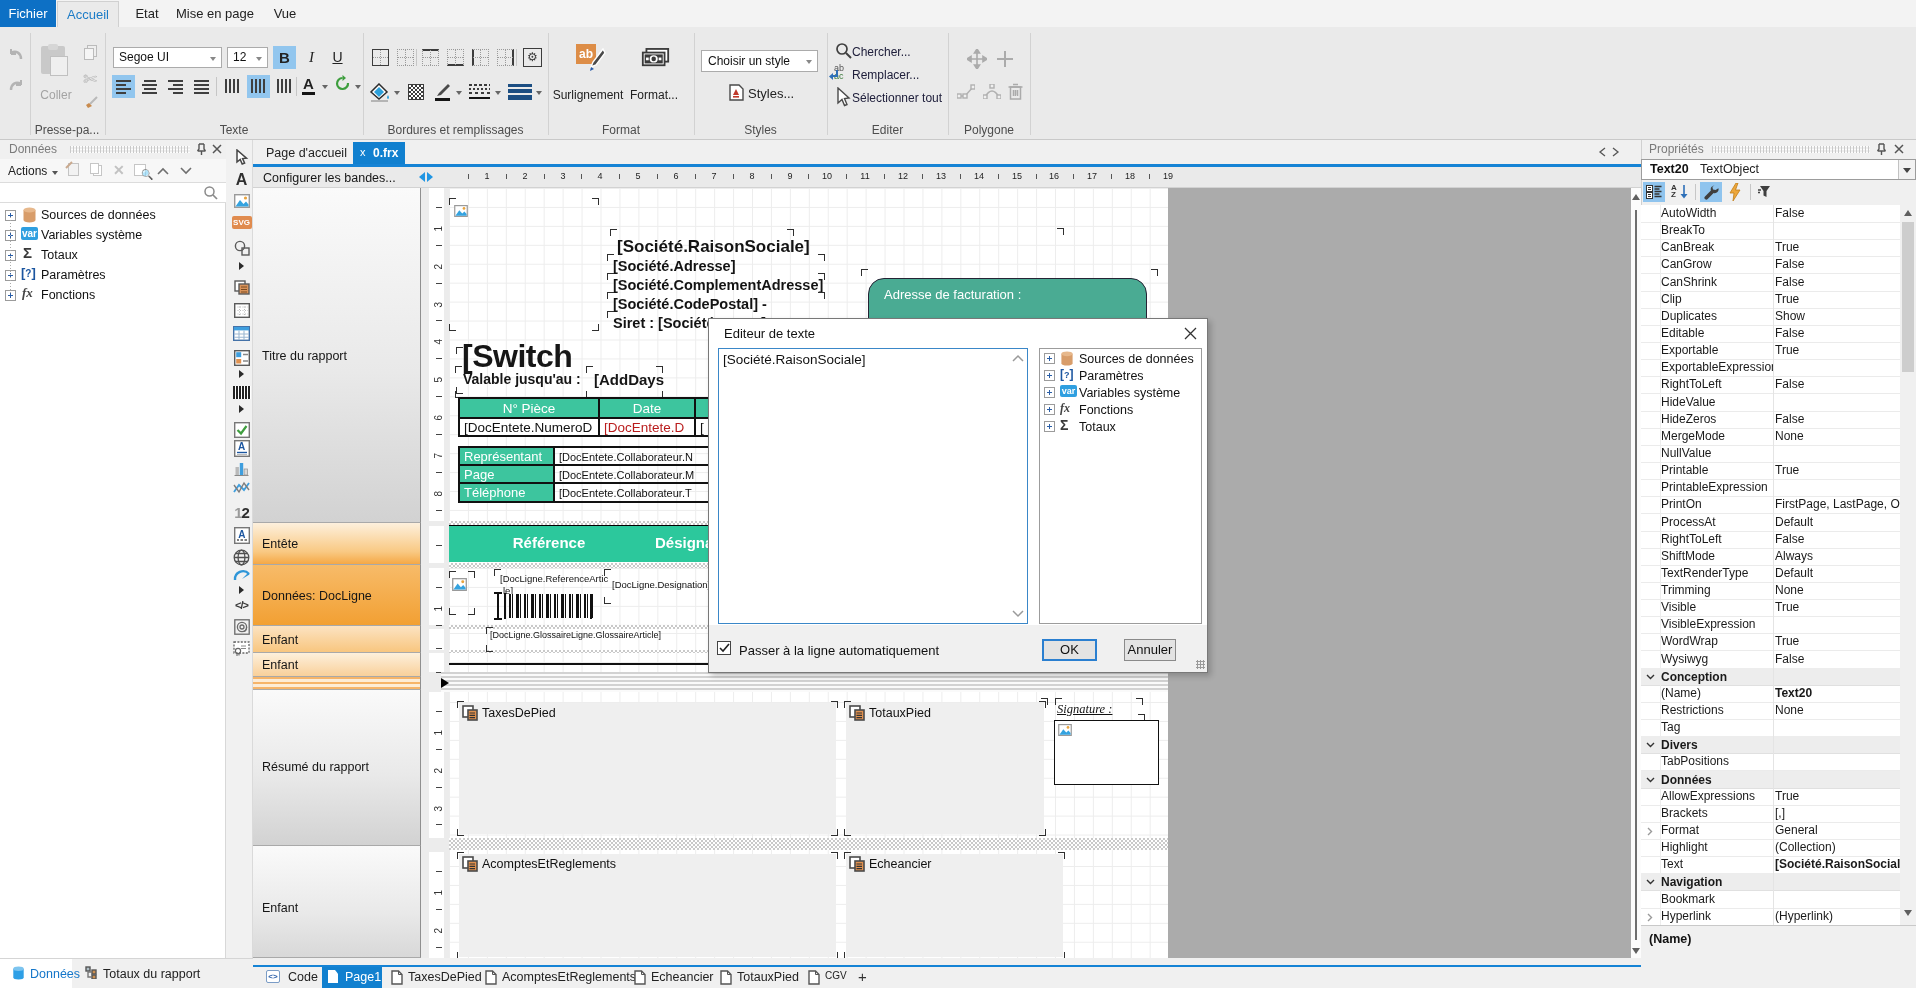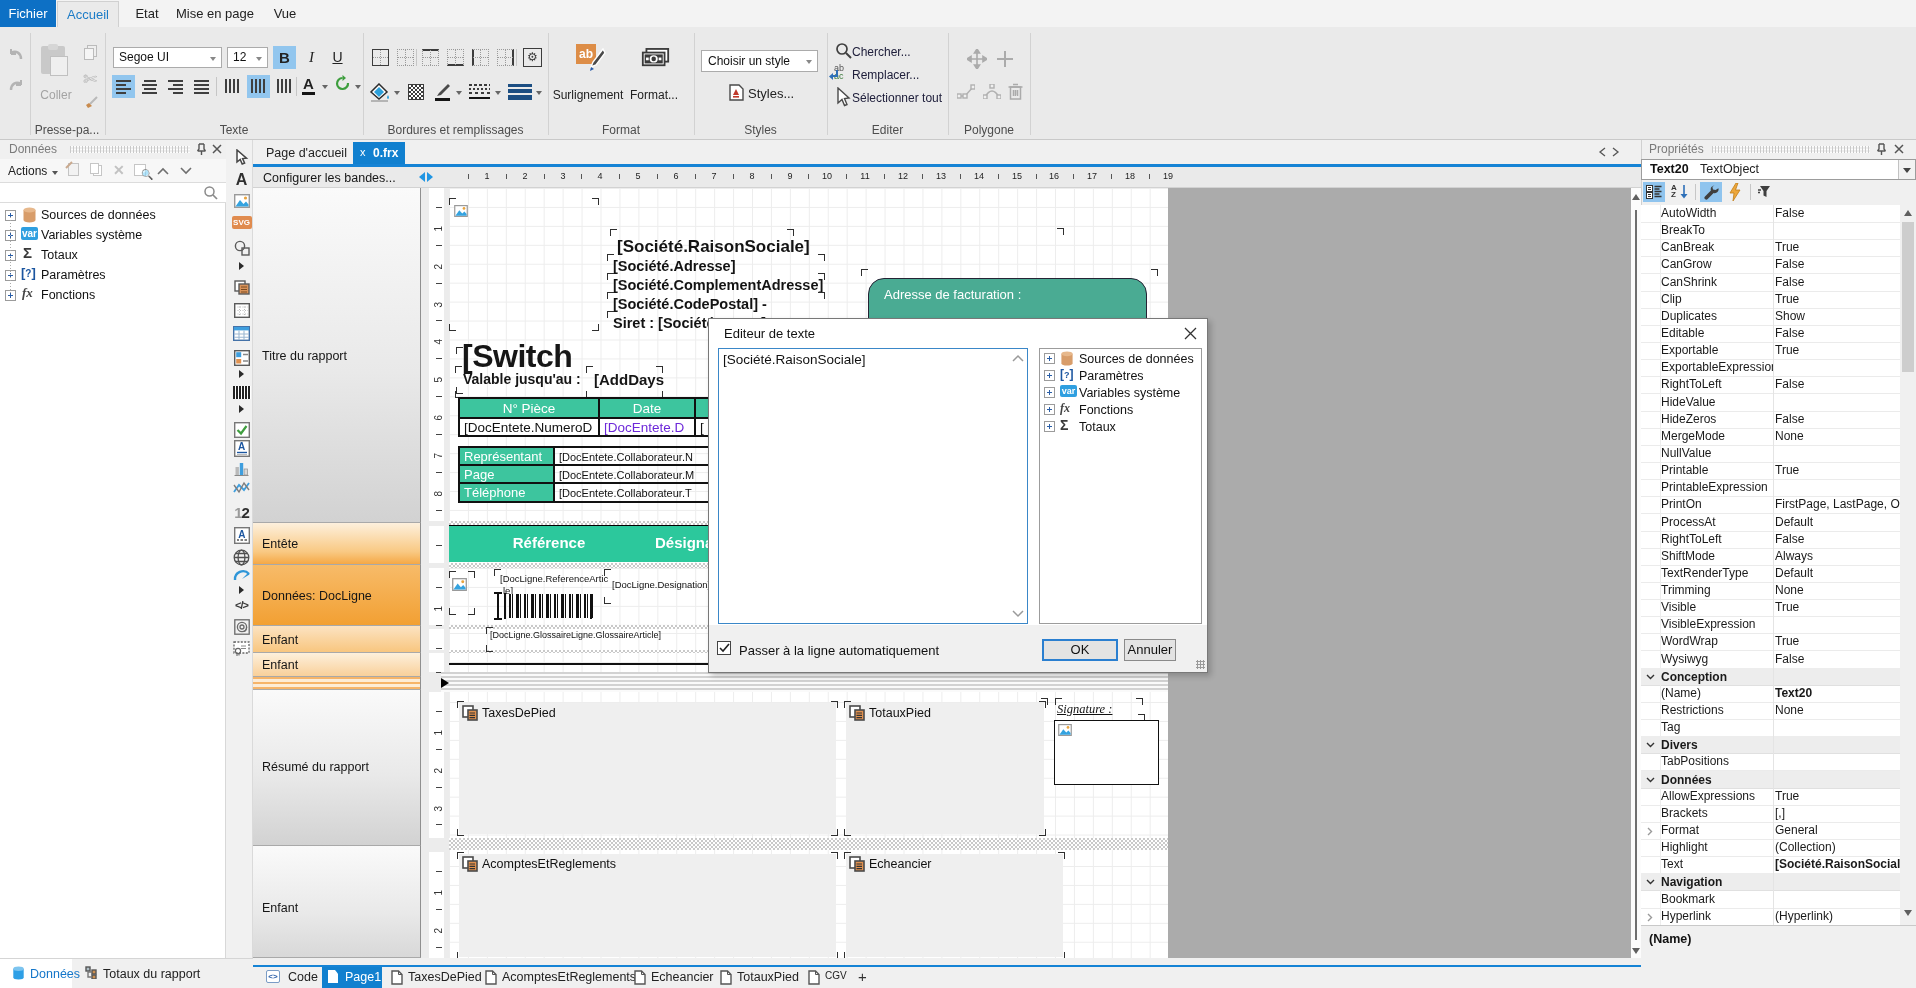--- a/index.html
+++ b/index.html
@@ -615,21 +615,21 @@
 <div class="cm bl" style="left:586px;top:391px"></div>
 <div class="cm br" style="left:656px;top:391px"></div>
 <div class="a" style="left:458px;top:397px;width:392px;height:40px;border:2px solid #111;background:#fff"></div>
 <div class="a" style="left:460px;top:399px;width:388px;height:18px;background:#3dc59e"></div>
 <div class="a" style="left:460px;top:417px;width:388px;height:2px;background:#111"></div>
 <div class="a" style="left:598px;top:399px;width:2px;height:36px;background:#111"></div>
 <div class="a" style="left:694px;top:399px;width:2px;height:36px;background:#111"></div>
 <div class="a" style="left:460px;top:401px;width:138px;text-align:center;font-size:13.5px;color:#fff">N° Pièce</div>
 <div class="a" style="left:600px;top:401px;width:94px;text-align:center;font-size:13.5px;color:#fff">Date</div>
 <div class="a" style="left:464px;top:420px;font-size:13.5px;color:#111">[DocEntete.NumeroD</div>
-<div class="a" style="left:604px;top:420px;font-size:13.5px;color:#6d28d9">[DocEntete.D</div>
+<div class="a" style="left:604px;top:420px;font-size:13.5px;color:#b91c1c">[DocEntete.D</div>
 <div class="a" style="left:700px;top:420px;font-size:13.5px;color:#111">[</div>
 <div class="a" style="left:458px;top:446px;width:392px;height:57px;border:2px solid #111"></div>
 <div class="a" style="left:460px;top:448px;width:93px;height:53px;background:#3dc59e"></div>
 <div class="a" style="left:553px;top:448px;width:2px;height:53px;background:#111"></div>
 <div class="a" style="left:460px;top:464px;width:388px;height:2px;background:#111"></div>
 <div class="a" style="left:460px;top:482px;width:388px;height:2px;background:#111"></div>
 <div class="a" style="left:464px;top:449px;font-size:13px;color:#fff">Représentant</div>
 <div class="a" style="left:464px;top:467px;font-size:13px;color:#fff">Page</div>
 <div class="a" style="left:464px;top:485px;font-size:13px;color:#fff">Téléphone</div>
 <div class="a" style="left:559px;top:451px;font-size:11px;color:#111;width:148px;overflow:hidden;white-space:nowrap">[DocEntete.Collaborateur.N</div>
@@ -1023,14 +1023,14 @@
 <div class="a" style="left:1044px;top:421px;width:11px;height:11px;border:1px solid #9b9b9b;background:#fff"></div>
 <div class="a" style="left:1047px;top:426px;width:5px;height:1px;background:#2b5fa8"></div>
 <div class="a" style="left:1049px;top:424px;width:1px;height:5px;background:#2b5fa8"></div>
 <div class="a" style="left:1060px;top:419px;font-size:14px;font-weight:bold;color:#3a3a3a;margin-top:-2px">Σ</div>
 <div class="a" style="left:1079px;top:420px;font-size:12.5px;color:#111">Totaux</div>
 <div class="a" style="left:717px;top:641px;width:14px;height:14px;border:1.4px solid #444;background:#fff"></div>
 <svg class="a" style="left:719px;top:643px" width="11" height="10" viewBox="0 0 11 10">
     <path d="M1 5 L4 8 L10 1" stroke="#222" stroke-width="1.6" fill="none"></path>
   </svg>
 <div class="a" style="left:739px;top:643px;font-size:13px;color:#111">Passer à la ligne automatiquement</div>
-<div class="a" style="left:1042px;top:639px;width:76px;height:22px;background:#e3e3e3;border:2px solid #2a7fd0;text-align:center;line-height:18px;font-size:13px;color:#111">OK</div>
+<div class="a" style="left:1042px;top:639px;width:55px;height:22px;background:#e3e3e3;border:2px solid #2a7fd0;text-align:center;line-height:18px;font-size:13px;color:#111">OK</div>
 <div class="a" style="left:1124px;top:639px;width:52px;height:22px;background:#e3e3e3;border:1px solid #8a8a8a;text-align:center;line-height:20px;font-size:13px;color:#111">Annuler</div>
 <div class="a" style="left:1196px;top:660px;width:9px;height:9px;background:radial-gradient(circle,#9a9a9a 1px,transparent 1.2px) 0 0/3px 3px"></div>
 </body></html>

